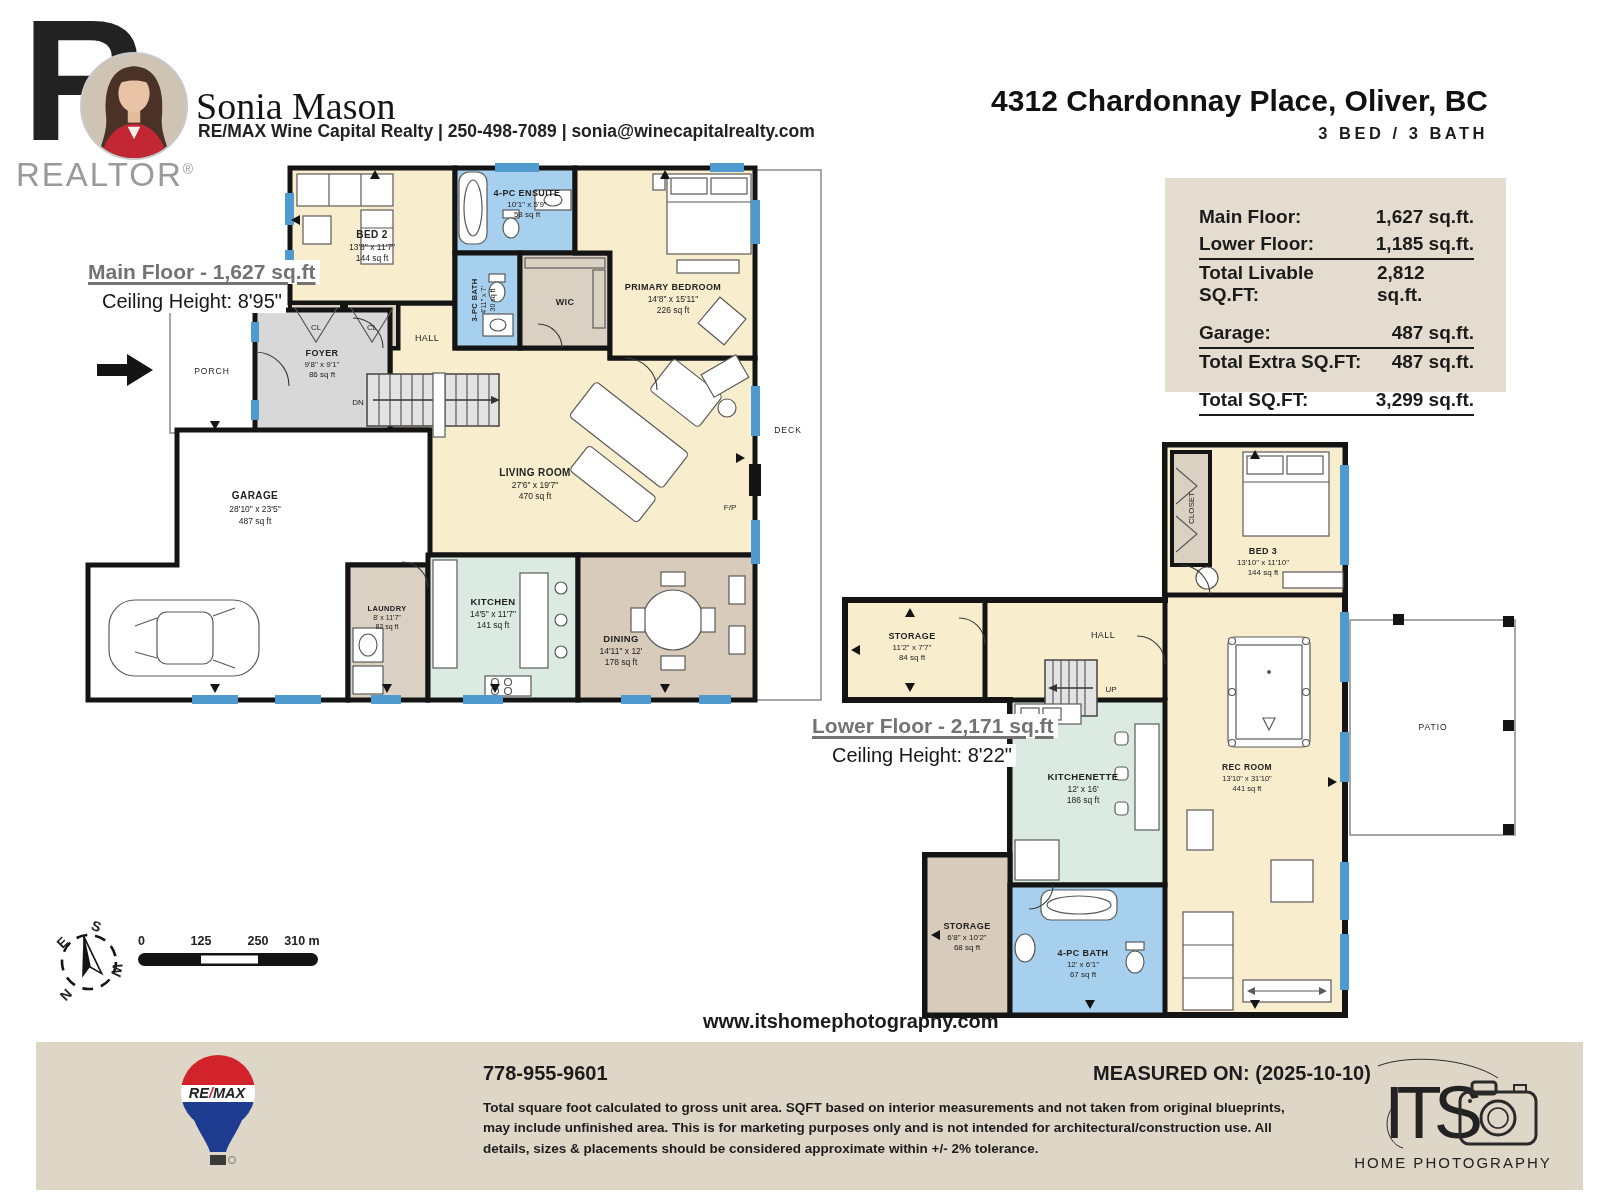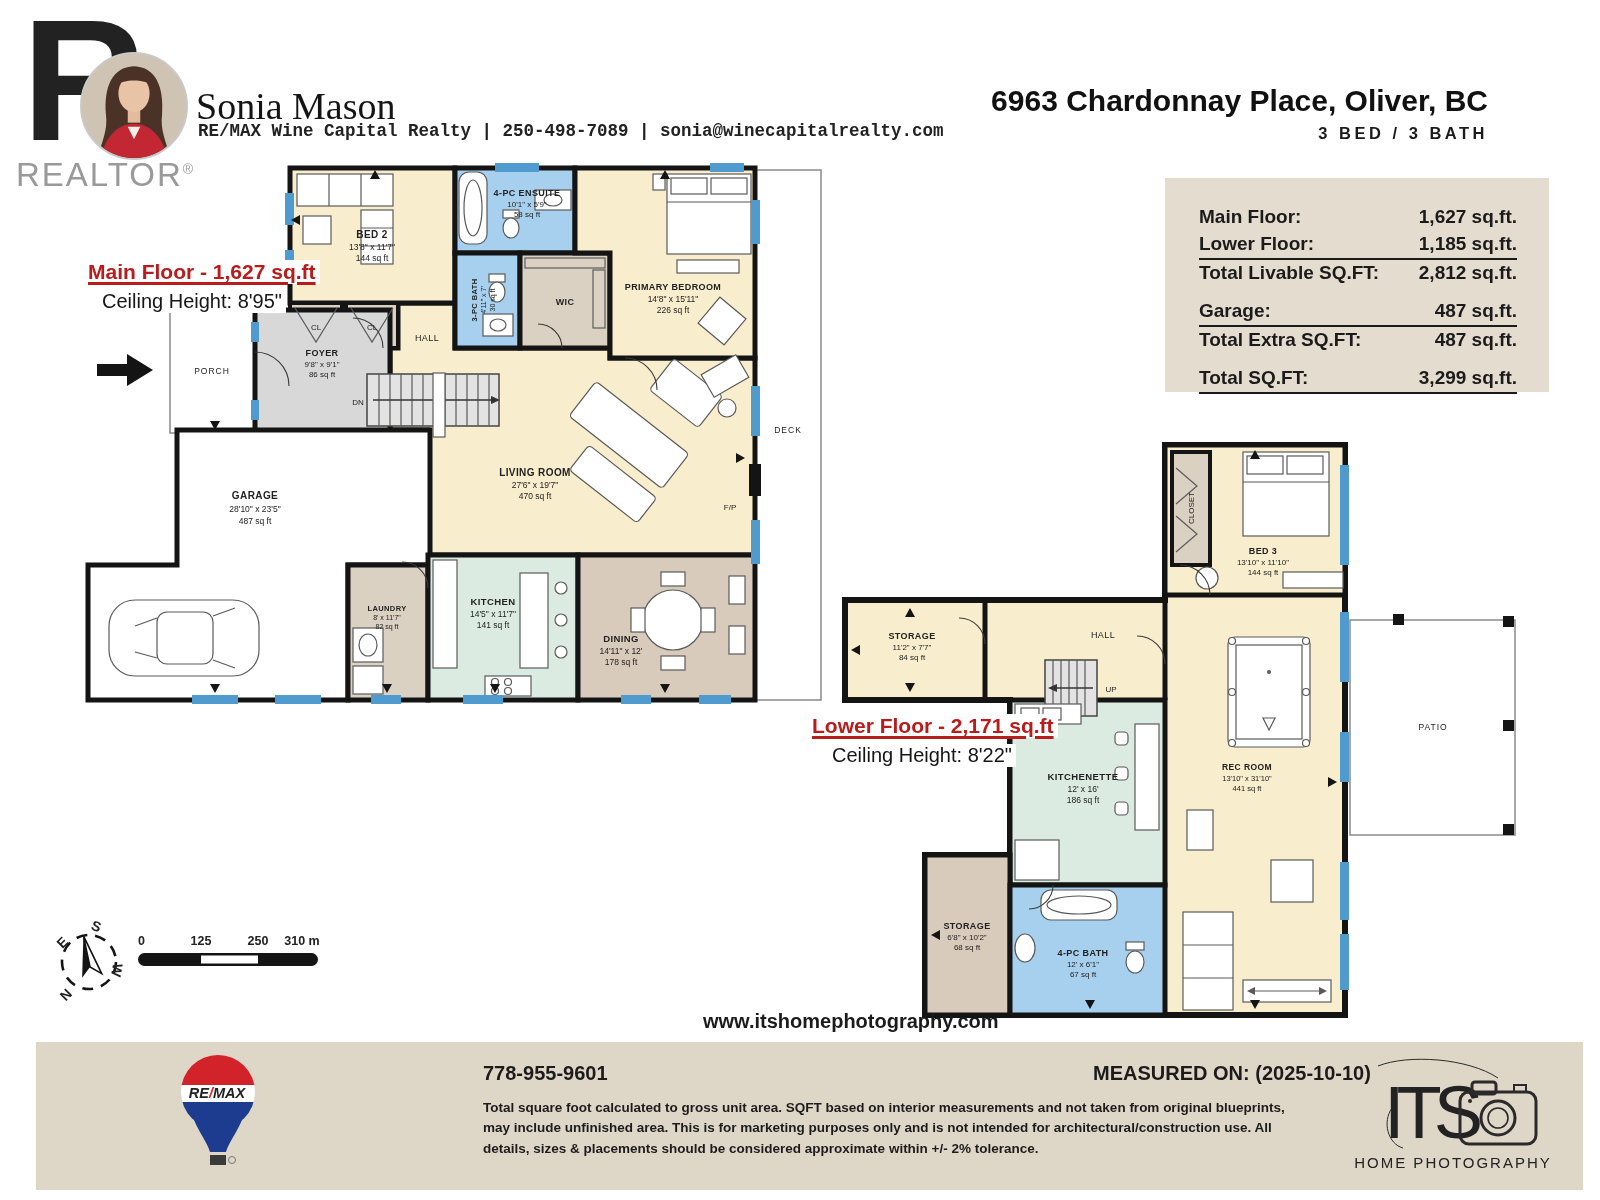--- a/index.html
+++ b/index.html
@@ -8,35 +8,35 @@
   .abs{position:absolute;}
   
   .r-logo-svg{position:absolute;left:14px;top:2px;z-index:1;}
   .realtor-word{position:absolute;left:16px;top:156px;font-size:33px;letter-spacing:2px;
                 color:#9a9a9a;font-weight:500;z-index:1;}
   .realtor-word sup{font-size:14px;}
   .avatar{position:absolute;left:80px;top:52px;width:104px;height:104px;border-radius:50%;
           overflow:hidden;border:2px solid #c9c9c9;z-index:2;background:#cfc3b4;}
   .agent-name{position:absolute;left:196px;top:84px;font-family:"Liberation Serif",serif;
               font-size:38px;color:#141414;z-index:1;}
-  .agent-contact{position:absolute;left:198px;top:121px;font-size:17.5px;font-weight:700;color:#222;z-index:1;font-family:Liberation Mono, monospace;}
+  .agent-contact{position:absolute;left:198px;top:121px;font-size:17.5px;font-weight:700;color:#222;z-index:1;}
   .address{position:absolute;right:112px;top:84px;font-size:30px;font-weight:800;color:#111;
            text-align:right;z-index:1;}
   .bedbath{position:absolute;right:112px;top:124px;font-size:16.5px;font-weight:600;
            letter-spacing:3.5px;color:#1b1b1b;z-index:1;}
   
-  .summary{position:absolute;left:1165px;top:178px;width:384px;height:214px;background:#e4ddcf;
+  .summary{position:absolute;left:1165px;top:178px;width:341px;height:214px;background:#e4ddcf;
            box-sizing:border-box;padding:26px 32px 0 34px;z-index:1;}
   .srow{display:flex;justify-content:space-between;align-items:baseline;font-size:19px;
         font-weight:600;padding:2px 0 3px 0;}
   .srow.bold{font-weight:800;}
   .srow.line{border-bottom:2.5px solid #1b1b1b;}
   .srow.gap{margin-top:11px;text-align:right;}
   
-  .ftitle{position:absolute;z-index:3;font-size:21px;font-weight:800;color:#b91c1c;
+  .ftitle{position:absolute;z-index:3;font-size:21px;font-weight:800;color:#737373;
           text-decoration:underline;text-decoration-thickness:2.5px;text-underline-offset:3px;background:#fff;padding:0 4px;}
   .fceil{position:absolute;z-index:3;font-size:20px;font-weight:500;color:#161616;background:#fff;padding:0 4px;}
   
   .footer{position:absolute;left:36px;top:1042px;width:1547px;height:148px;background:#ded7c8;z-index:1;}
   .f-phone{position:absolute;left:483px;top:1062px;font-size:20px;font-weight:800;z-index:2;}
   .f-web{position:absolute;left:703px;top:1010px;font-size:20px;font-weight:800;z-index:2;}
   .f-meas{position:absolute;left:1093px;top:1062px;font-size:20px;font-weight:800;z-index:2;}
   .f-disc{position:absolute;left:483px;top:1098px;width:812px;font-size:13.5px;font-weight:600;
           line-height:1.5;color:#1c1c1c;z-index:2;}
   .balloon{position:absolute;left:172px;top:1052px;z-index:2;}
@@ -69,21 +69,21 @@
       <rect x="44" y="50" width="12" height="16" fill="#e4bb9d"></rect>
       <ellipse cx="50" cy="38" rx="15" ry="18" fill="#e9c3a5"></ellipse>
       <path d="M33,30 C33,18 42,12 50,12 C58,12 67,18 67,30 C60,24 40,24 33,30 Z" fill="#4a3326"></path>
       <path d="M44,70 L50,82 L56,70 Z" fill="#f4efe8"></path>
     </svg>
   </div>
 
   <div class="agent-name">Sonia Mason</div>
   <div class="agent-contact">RE/MAX Wine Capital Realty | 250-498-7089 | sonia@winecapitalrealty.com</div>
 
-  <div class="address">6963 Chardonnay Place, Oliver, BC</div>
+  <div class="address">4312 Chardonnay Place, Oliver, BC</div>
   <div class="bedbath">3 BED / 3 BATH</div>
 
   <div class="summary">
     <div class="srow">
       <span>Main Floor:</span>
       <span>1,627 sq.ft.</span>
       </div>
     <div class="srow line">
       <span>Lower Floor:</span>
       <span>1,185 sq.ft.</span>

